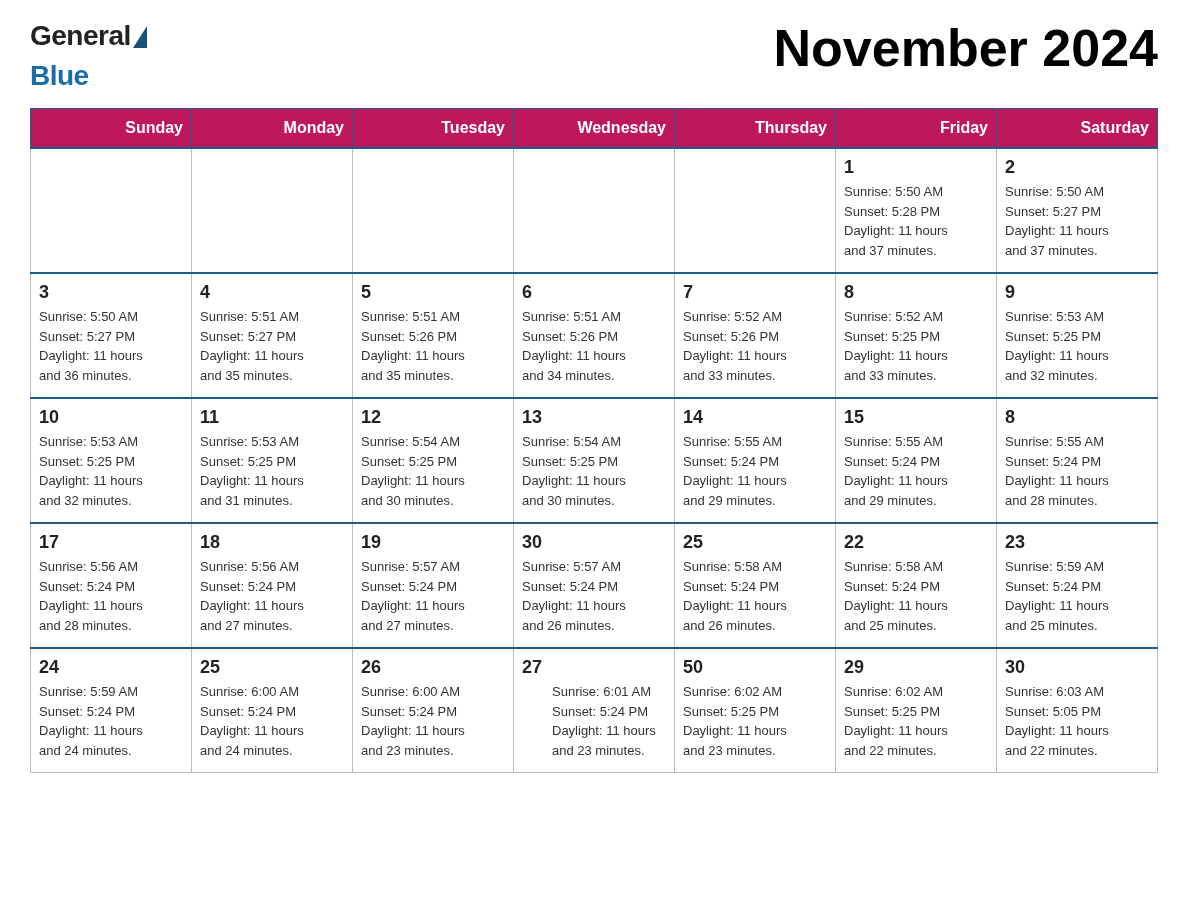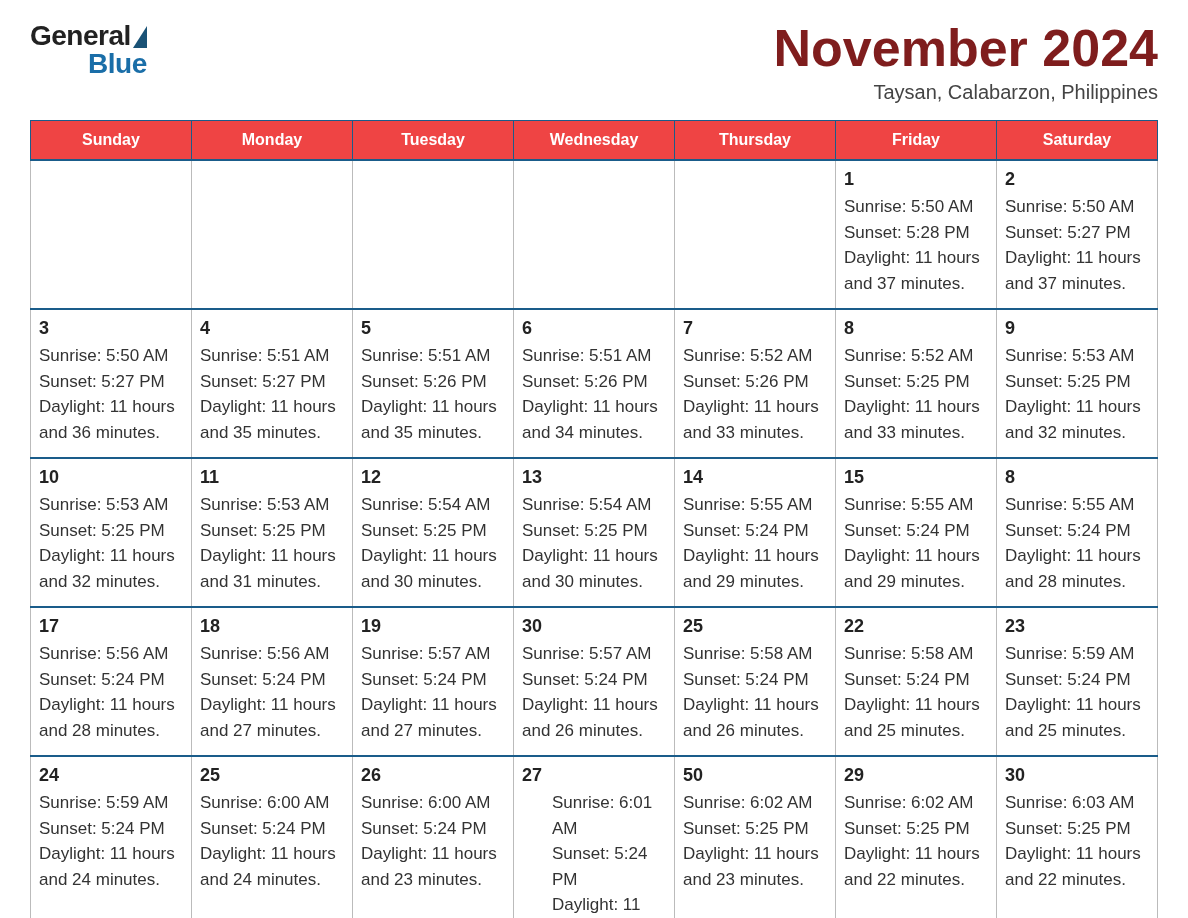--- a/index.html
+++ b/index.html
@@ -13,21 +13,22 @@
     }
     .header {
       display: flex;
       justify-content: space-between;
       align-items: flex-start;
       margin-bottom: 16px;
     }
     .logo {
       display: flex;
       flex-direction: column;
-      align-items: flex-end;
+      align-items: flex-start;
+      gap: 12px;
     }
     .logo-top {
       display: flex;
       align-items: center;
     }
     .logo-general {
       font-size: 28px;
       font-weight: bold;
       color: #222;
       letter-spacing: -0.5px;
@@ -46,40 +47,40 @@
       color: #1a6ea8;
       letter-spacing: -0.5px;
       margin-top: -4px;
     }
     .title-area {
       text-align: right;
     }
     .month-title {
       font-size: 52px;
       font-weight: bold;
-      color: #7f1d1d;
+      color: #000000;
       line-height: 1.1;
     }
     .location {
       font-size: 20px;
       color: #444;
       margin-top: 4px;
     }
     .calendar {
       width: 100%;
       border-collapse: collapse;
       border: 1px solid #999;
     }
     .calendar th {
-      background-color: #ef4444;
+      background-color: #be185d;
       color: #fff;
       font-size: 16px;
       font-weight: 600;
       padding: 10px 8px;
-      text-align: center;
+      text-align: right;
       border: 1px solid #1a5c8a;
     }
     .calendar td {
       vertical-align: top;
       width: calc(100% / 7);
       border: 1px solid #bbb;
       padding: 8px 8px 12px 8px;
       min-height: 110px;
       background: #fff;
     }
@@ -89,21 +90,21 @@
     .calendar tbody tr td {
       border-top: 2px solid #1a5c8a;
     }
     .day-number {
       font-size: 18px;
       font-weight: bold;
       color: #222;
       margin-bottom: 4px;
     }
     .day-info {
-      font-size: 17px;
+      font-size: 13px;
       color: #333;
       line-height: 1.5;
     }
     .empty-cell {
       background: #f9f9f9;
     }
     .cell-content {
       display: flex;
       flex-direction: column;
     }
@@ -114,21 +115,20 @@
 <div class="header">
   <div class="logo">
     <div class="logo-top">
       <span class="logo-general">General</span>
       <div class="logo-triangle"></div>
     </div>
     <span class="logo-blue">Blue</span>
   </div>
   <div class="title-area">
     <div class="month-title">November 2024</div>
-    <div class="location">Taysan, Calabarzon, Philippines</div>
   </div>
 </div>
 
 <table class="calendar">
   <thead>
     <tr>
     <th>Sunday</th>
         <th>Monday</th>
         <th>Tuesday</th>
         <th>Wednesday</th>
@@ -410,20 +410,20 @@
             <div class="day-info" style="white-space: pre-line;">Sunrise: 6:02 AM
 Sunset: 5:25 PM
 Daylight: 11 hours
 and 22 minutes.</div>
           </div>
         </td>
         <td>
           <div class="cell-content">
             <div class="day-number">30</div>
             <div class="day-info" style="white-space: pre-line;">Sunrise: 6:03 AM
-Sunset: 5:25 PM
+Sunset: 5:05 PM
 Daylight: 11 hours
 and 22 minutes.</div>
           </div>
         </td>
       </tr>
     </tbody>
 </table>
 
 </body></html>

